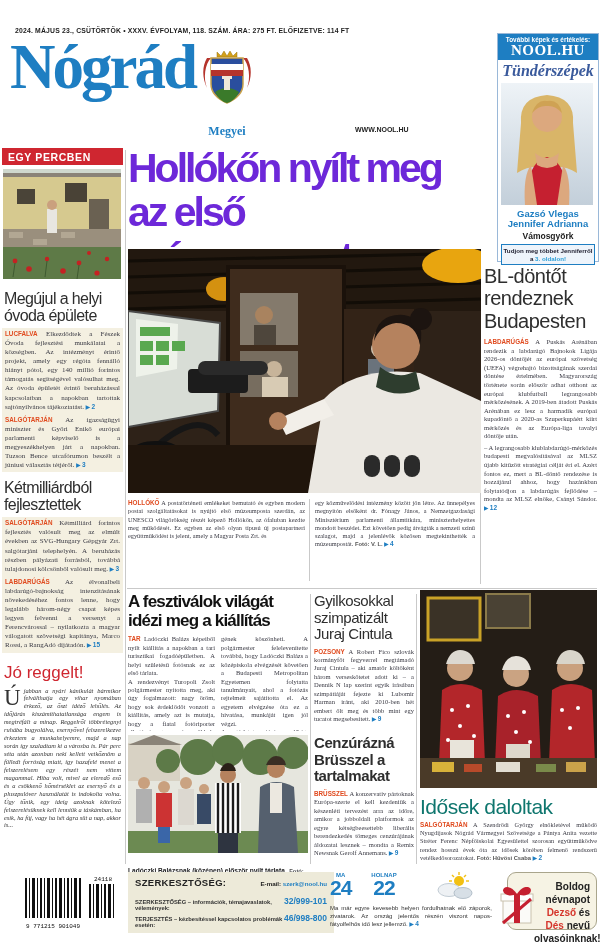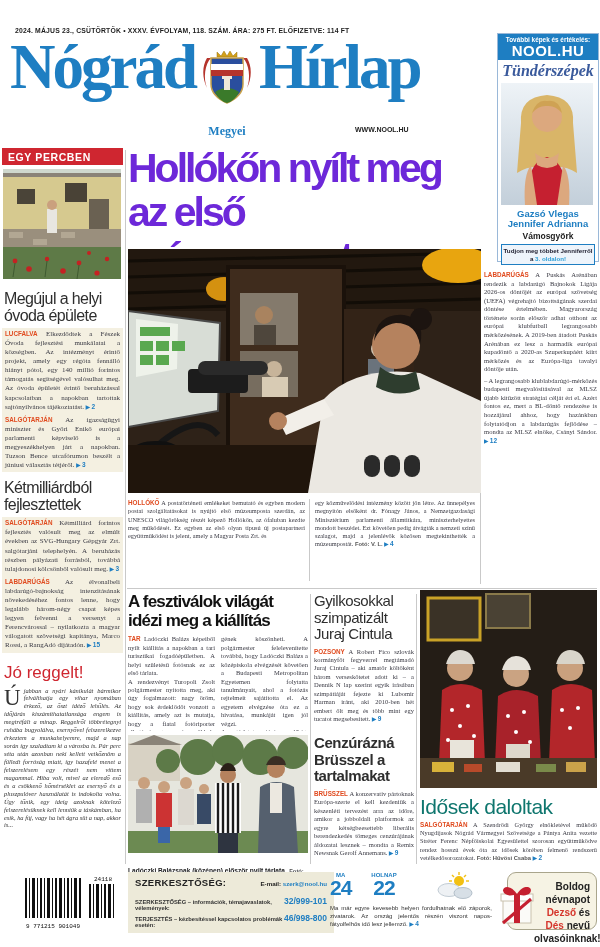--- a/index.html
+++ b/index.html
@@ -34,21 +34,21 @@
   .fest-head{font-size:17px;font-weight:700;letter-spacing:-.8px;line-height:1.1;color:#111;}
   .bl-head{font-size:20px;line-height:1.12;letter-spacing:-.5px;color:#2e2e2e;}
   .eld-head{font-size:21px;letter-spacing:-.5px;color:#0f766e;}
   .photocap{font-size:6.6px;font-weight:700;color:#222;}
   .vline{background:#c9c9c9;width:1px;}
   .hline{background:#c9c9c9;height:1px;}
   
   .promo{border:1px solid #9ab8d8;background:#fff;}
   .promo-top{background:#1e7ec2;color:#fff;text-align:center;padding:2px 1px;}
   .promo-top .t1{font-size:6.4px;font-weight:700;display:block;}
-  .promo-top .t2{font-size:15px;font-weight:800;letter-spacing:.5px;display:block;line-height:1;}
+  .promo-top .t2{font-size:15px;font-weight:800;letter-spacing:.5px;display:block;line-height:1;font-family:Liberation Serif, serif;}
   .promo-script{font-family:"Liberation Serif",serif;font-style:italic;font-weight:700;
                 color:#3a5a9c;font-size:16px;text-align:center;padding:2px 0 3px;}
   .promo-name{color:#1e7ec2;font-size:9.5px;font-weight:700;text-align:center;line-height:1.1;}
   .promo-town{color:#222;font-size:8.5px;font-weight:700;text-align:center;margin-top:1px;}
   .promo-more{border:1px solid #1e7ec2;background:#eef4fb;margin:3px 3px 3px;text-align:center;
               font-size:6.2px;font-weight:700;color:#223;padding:2px 1px;line-height:1.25;}
   .promo-more .lnk{color:#2e9fd6;}
   
   .edbox{background:#edead9;padding:5px 7px 4px;}
   .ed-title{font-size:9.5px;font-weight:700;color:#222;letter-spacing:.3px;}
@@ -82,21 +82,20 @@
           <path d="M16,4 l4,4 3,-5 3,5 3,-5 3,5 4,-4 v5 h-20 z" fill="#d4a017" stroke="#9a7410" stroke-width=".5"></path>
           <path d="M10,10 h32 v26 q0,12 -16,19 q-16,-7 -16,-19 z" fill="#2a4e9e" stroke="#caa24a" stroke-width="1.5"></path>
           <rect x="10" y="16" width="32" height="6" fill="#fff"></rect>
           <rect x="10" y="22" width="32" height="6" fill="#b5342c"></rect>
           <path d="M14,44 q12,-8 24,0 q-4,9 -12,11 q-8,-2 -12,-11 z" fill="#3a7a2a"></path>
           <rect x="23" y="30" width="6" height="12" fill="#f0e8d8"></rect>
           <rect x="21" y="28" width="10" height="3" fill="#f0e8d8"></rect>
         </svg>
         <div class="mast-megyei">Megyei</div>
       </span>
-      <span class="mast-word">Hírlap</span>
     </div>
     <div class="abs site" style="left:345px;top:90px;">WWW.NOOL.HU</div>
   </div>
 
   <div class="abs promo" style="left:497px;top:33px;width:100px;height:227px;">
     <div class="promo-top">
       <span class="t1">További képek és értékelés:</span>
       <span class="t2">NOOL.HU</span>
     </div>
     <div class="promo-script">Tündérszépek</div>
@@ -237,20 +236,21 @@
           <rect x="256" y="206" width="16" height="22" rx="8"></rect>
           <rect x="276" y="206" width="16" height="22" rx="8"></rect>
         </g>
     </svg>
   </div>
 
   <div class="abs cap" style="left:128px;top:499px;width:177px;"><span class="label">HOLLÓKŐ</span><span> A postatörténeti emlékeket bemutató és egyben modern postai szolgáltatásokat is nyújtó első múzeumposta szerdán, az UNESCO világörökség részét képező Hollókőn, az ófaluban kezdte meg működését. Ez egyben az első olyan típusú új postapartneri együttműködést is jelent, amely a Magyar Posta Zrt. és</span></div>
   <div class="abs cap" style="left:315px;top:499px;width:160px;"><span>egy közművelődési intézmény között jön létre. Az ünnepélyes megnyitón elsőként dr. Fónagy János, a Nemzetgazdasági Minisztérium parlamenti államtitkára, miniszterhelyettes mondott beszédet. Ezt követően pedig átvágták a nemzeti színű szalagot, majd a jelenlévők közösen megtekinthették a múzeumpostát. </span><span class="credit">Fotó: V. L.</span> <span class="pref">4</span></div>
 
   <div class="abs" style="left:484px;top:265px;width:113px;height:320px;overflow:hidden;">
+    <div class="bl-head">BL-döntőt rendeznek Budapesten</div>
     <div class="bodytext" style="font-size:6.6px;margin-top:6px;"><span class="label">LABDARÚGÁS</span><span> A Puskás Arénában rendezik a labdarúgó Bajnokok Ligája 2026-os döntőjét az európai szövetség (UEFA) végrehajtó bizottságának szerdai döntése értelmében. Magyarország története során először adhat otthont az európai klubfutball legrangosabb mérkőzésének. A 2019-ben átadott Puskás Arénában ez lesz a harmadik európai kupadöntő a 2020-as Szuperkupáért kiírt mérkőzés és az Európa-liga tavalyi döntője után.</span></div>
     <div class="bodytext" style="font-size:6.6px;margin-top:3px;"><span>– A legrangosabb klublabdarúgó-mérkőzés budapesti megvalósításával az MLSZ újabb kitűzött stratégiai célját éri el. Azért fontos ez, mert a BL-döntő rendezése is hozzájárul ahhoz, hogy hazánkban folytatódjon a labdarúgás fejlődése – mondta az MLSZ elnöke, Csányi Sándor. </span><span class="pref">12</span></div>
   </div>
 
   <div class="abs" style="left:128px;top:593px;width:180px;">
     <div class="fest-head">A fesztiválok világát idézi meg a kiállítás</div>
     <div style="display:flex;gap:6px;margin-top:5px;height:96px;overflow:hidden;">
       <div class="bodytext pre" style="width:87px;font-size:6.5px;"><span class="label">TAR</span><span> Ladóczki Balázs képeiből nyílt kiállítás a napokban a tari turisztikai fogadóépületben. A helyi születésű fotósnak ez az első tárlata.
 A rendezvényt Turopoli Zsolt polgármester nyitotta meg, aki úgy fogalmazott: nagy öröm, hogy sok érdeklődőt vonzott a kiállítás, amely azt is mutatja, hogy a fiatal fotóriporter alkotásai egyre népszerűbbek. Hozzátette: mindezt a tehetsé-</span></div>
       <div class="bodytext pre" style="width:87px;font-size:6.5px;"><span>gének köszönheti. A polgármester felelevenítette továbbá, hogy Ladóczki Balázs a középiskola elvégzését követően a Budapesti Metropolitan Egyetemen folytatta tanulmányait, ahol a fotózás rejtelmeit sajátította el. Az egyetem elvégzése óta ez a hivatása, munkáját igen jól végzi.

